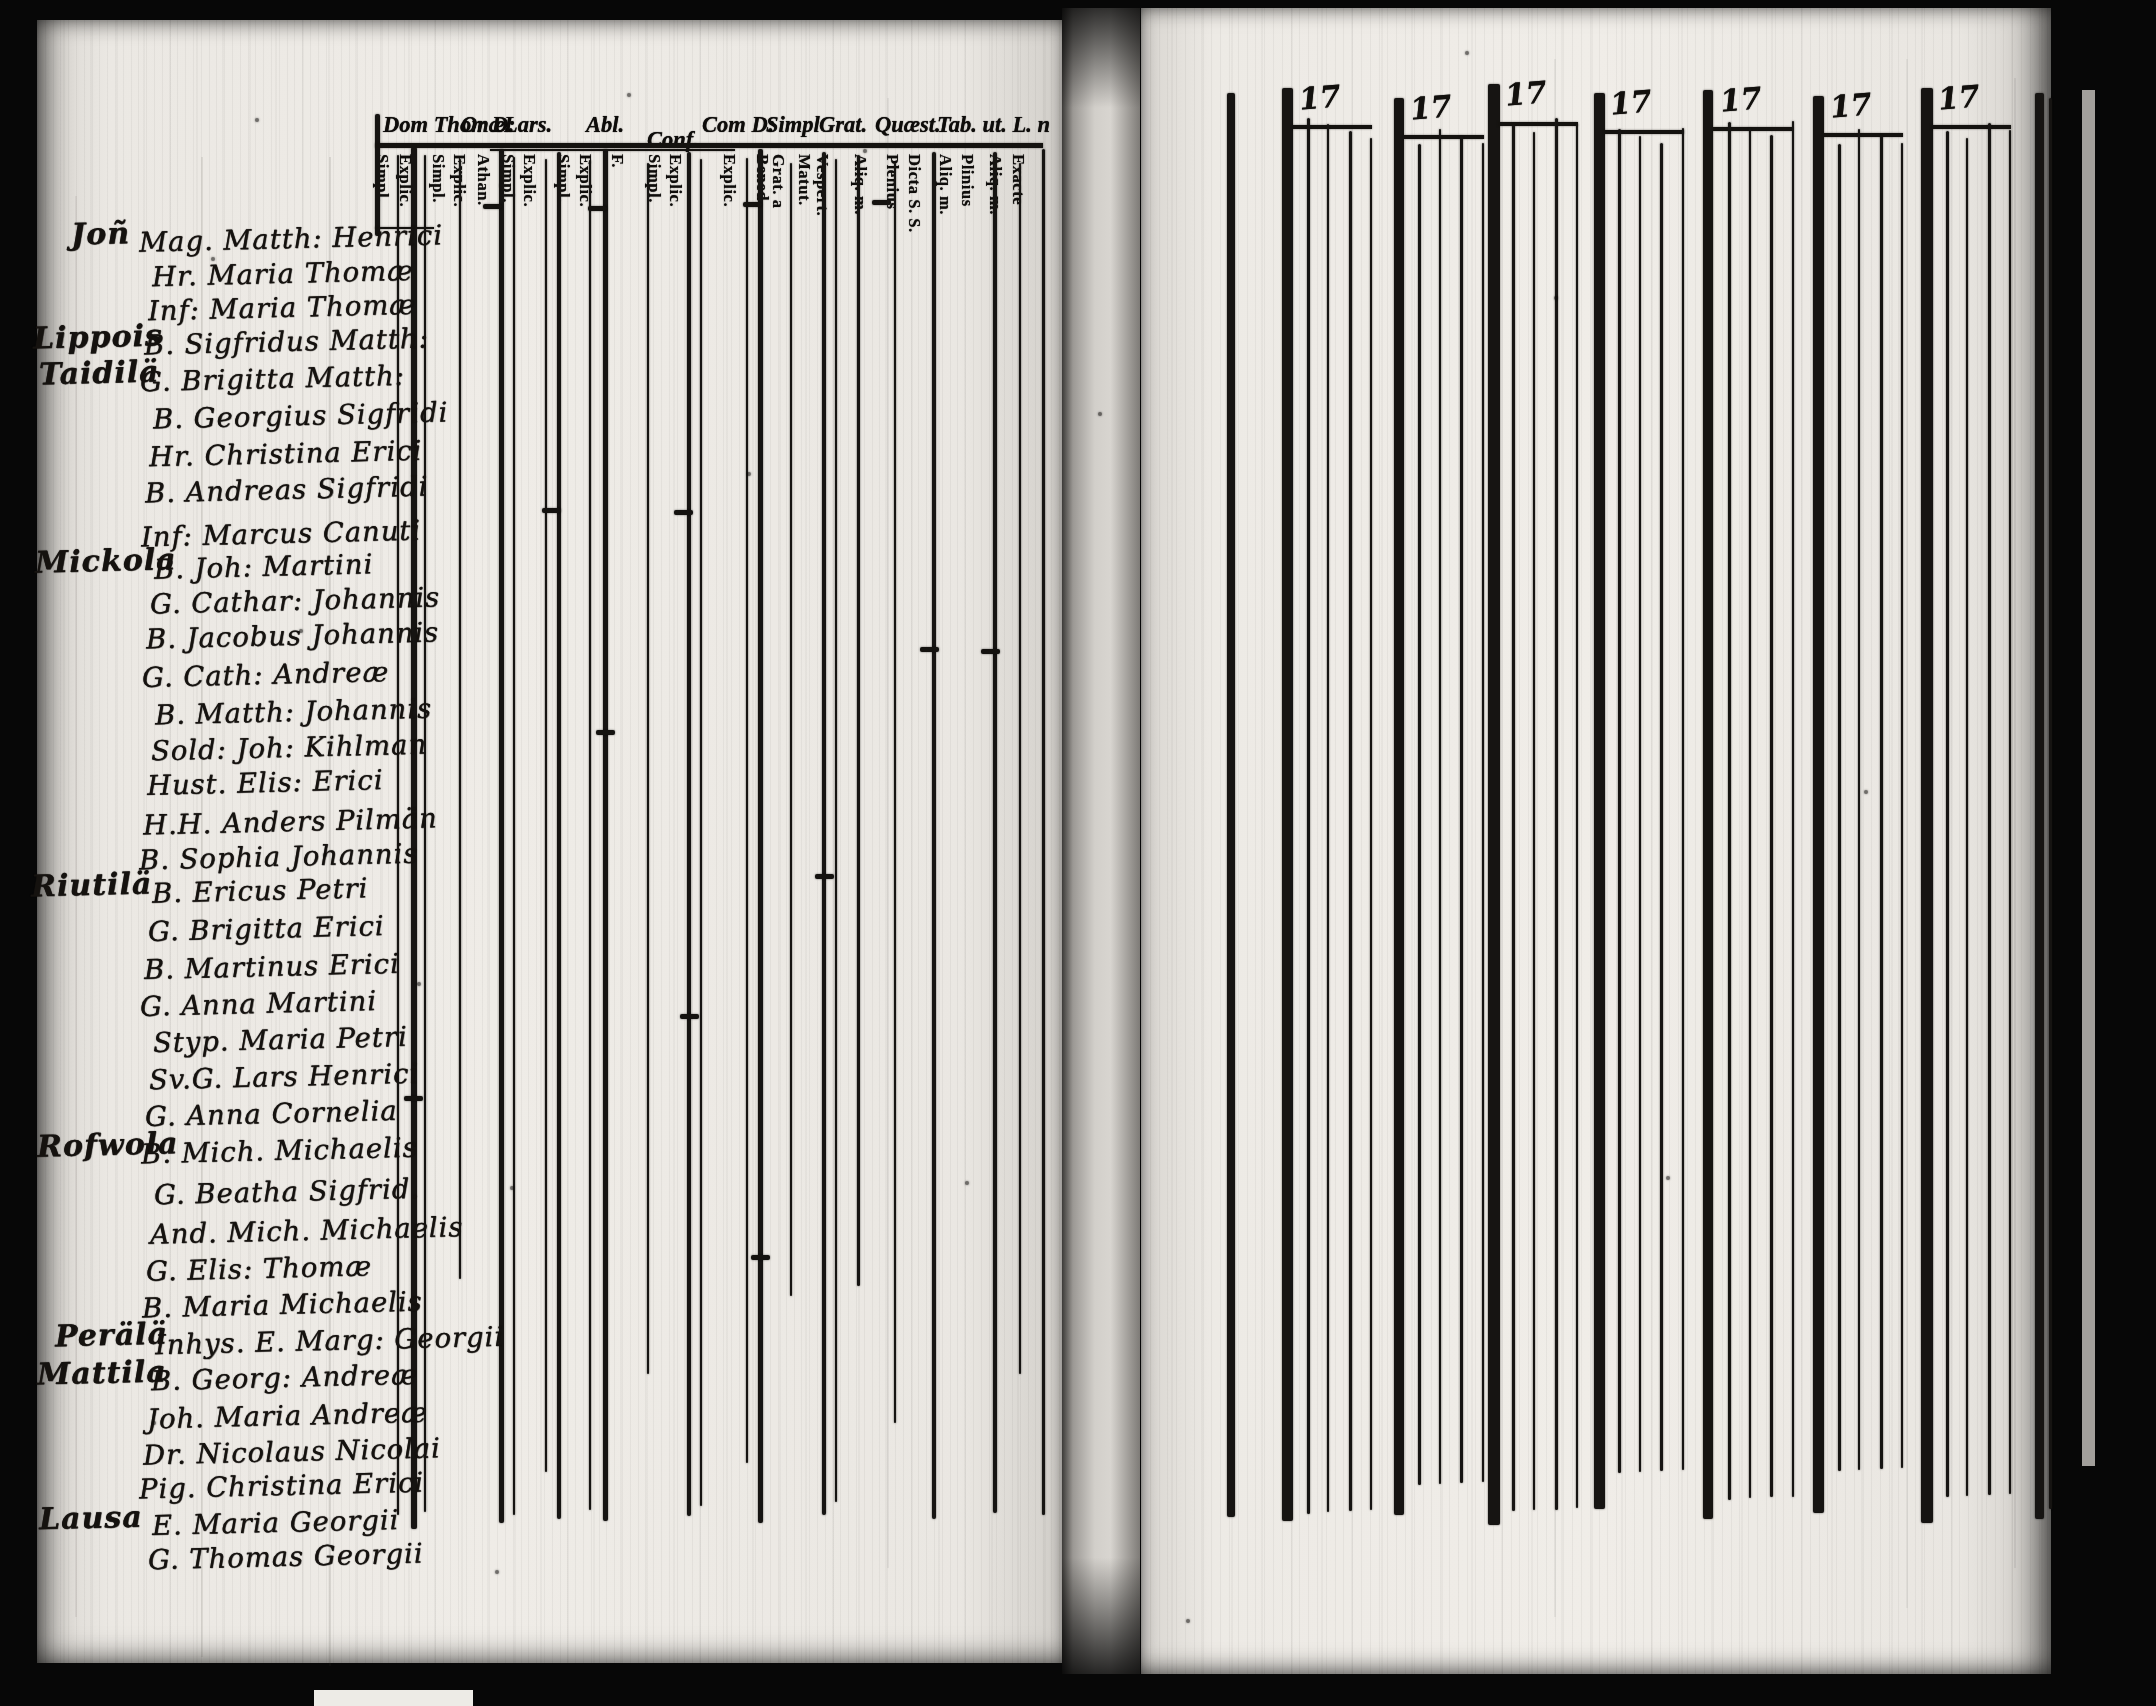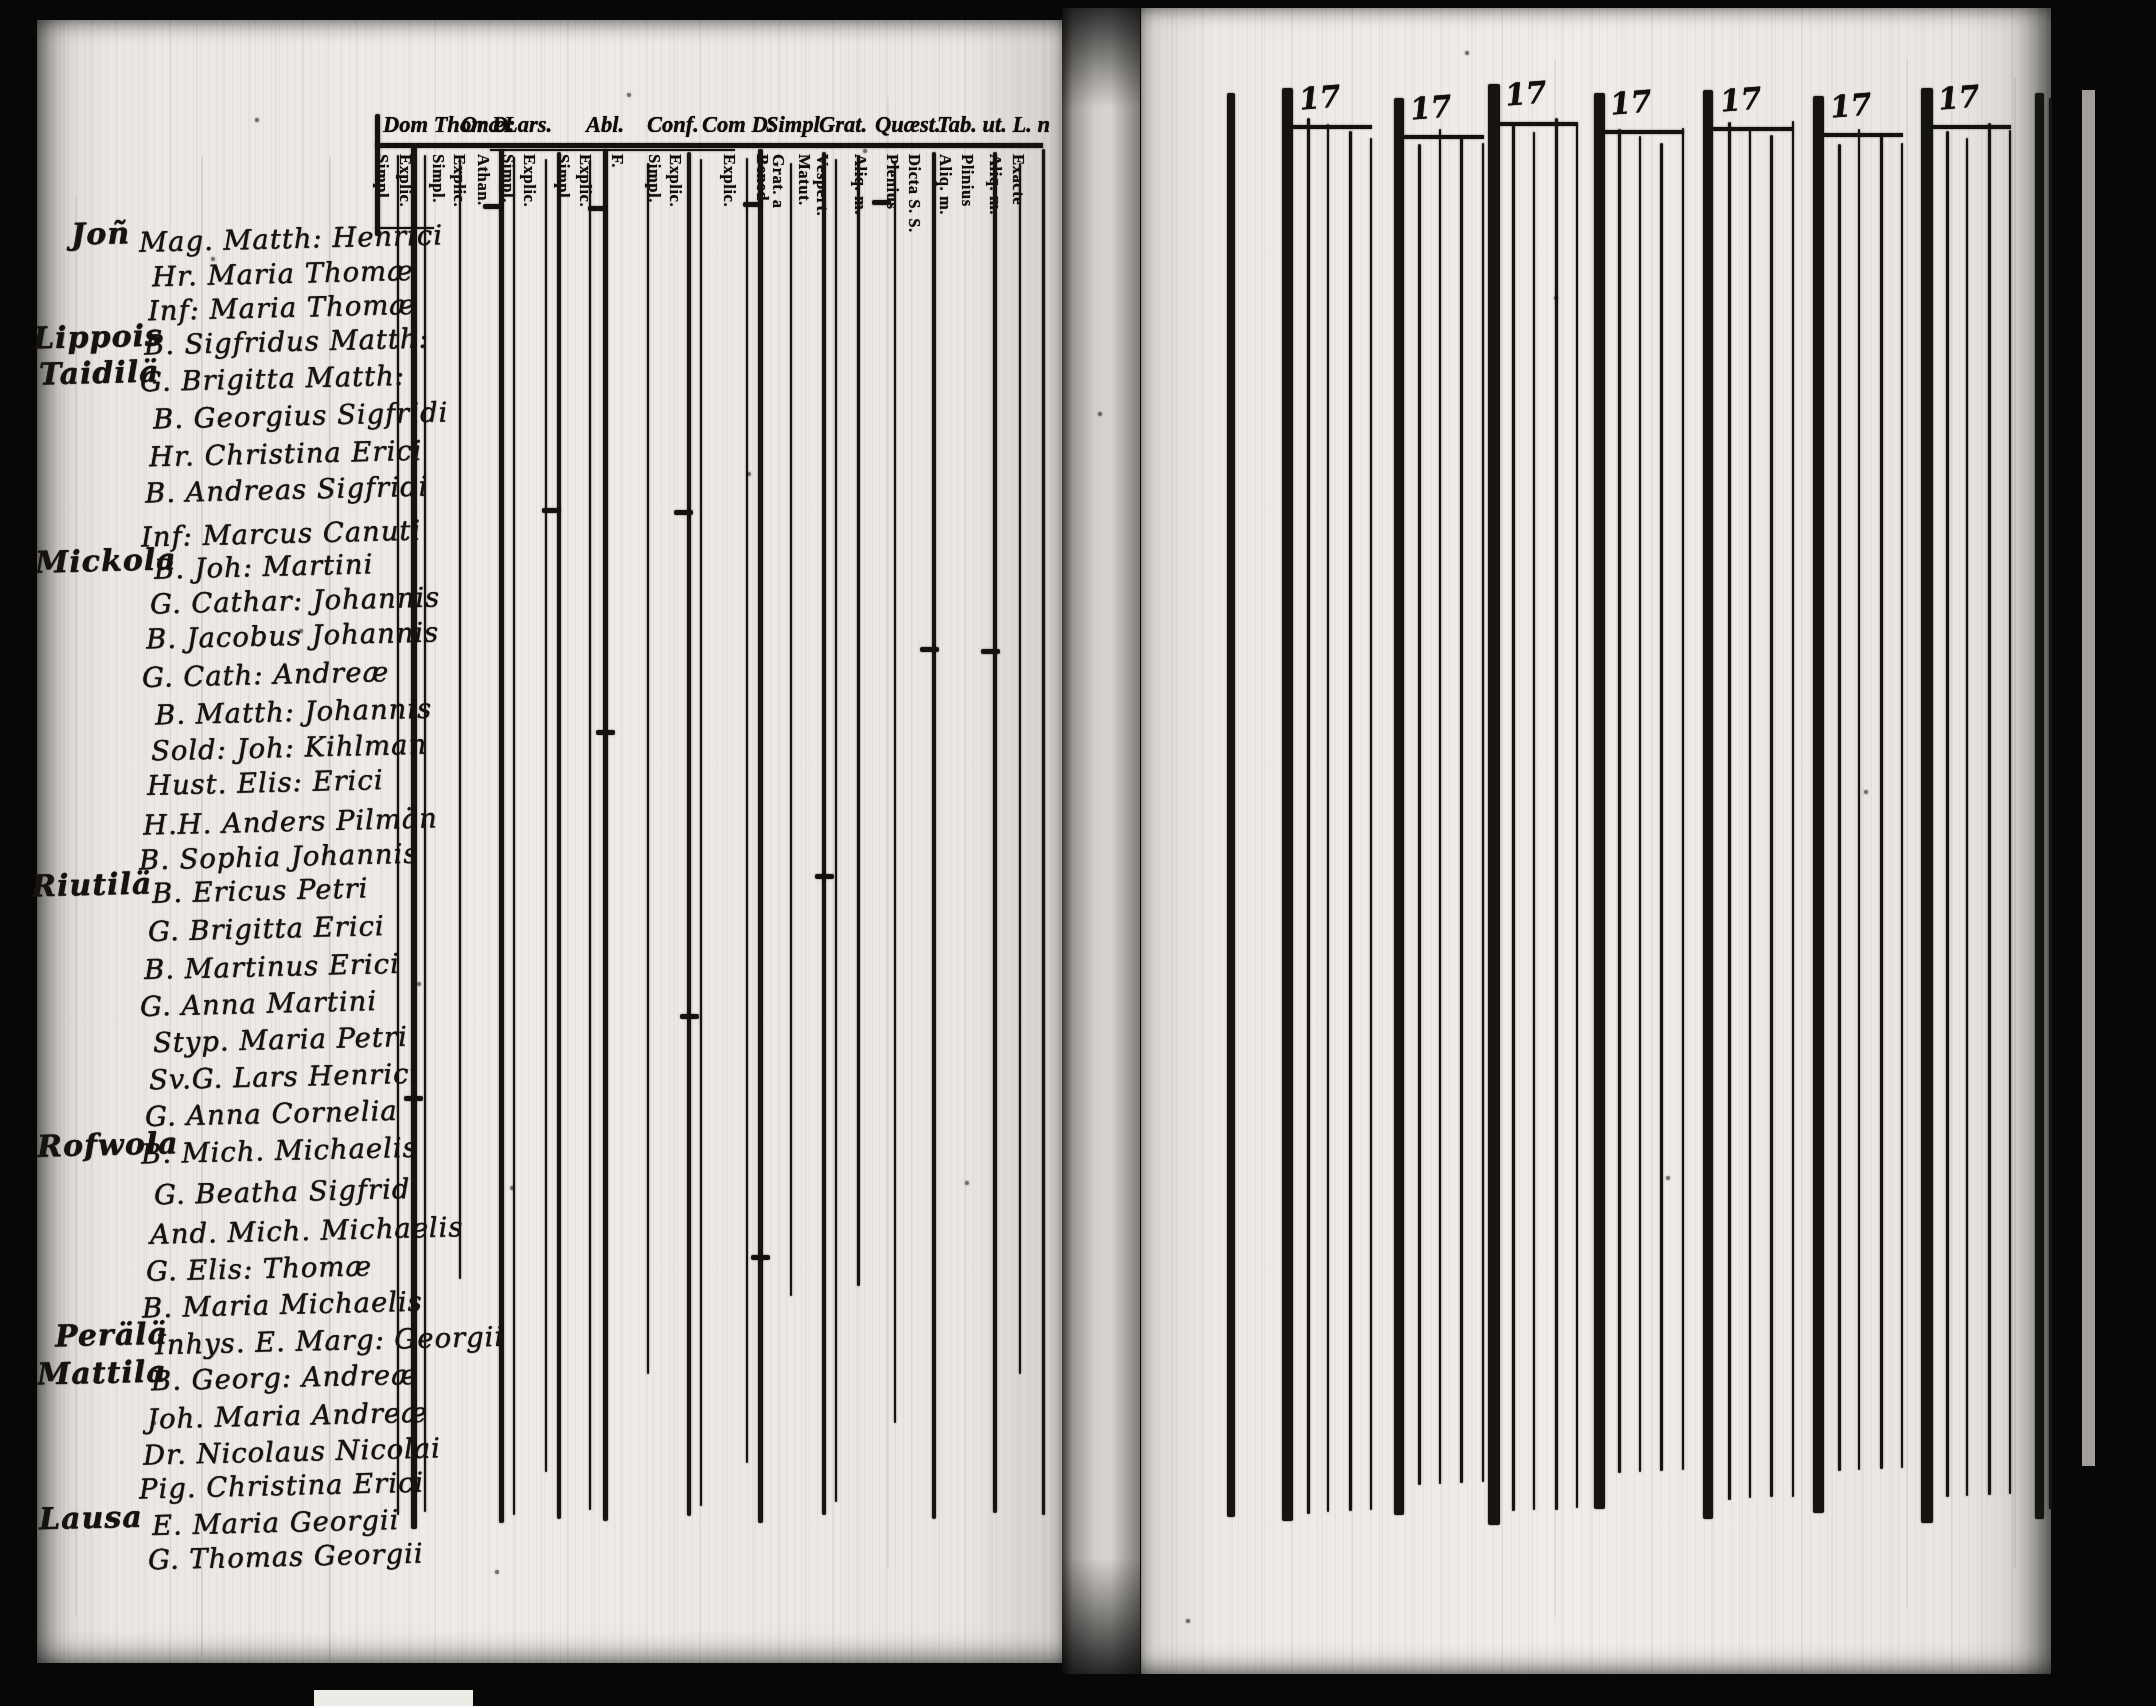--- a/index.html
+++ b/index.html
@@ -55,21 +55,21 @@
 <div class="canvas" id="cv">
   <div class="page page-left"></div>
   <div class="fold"></div>
   <div class="page page-right"></div>
   <div class="bottom-notch"></div>
   <div class="edge-sliver"></div>
 <div class="tseg" style="left: 383px;">Dom Thomæ.</div>
     <div class="tseg" style="left: 461px;">Or D:</div>
     <div class="tseg" style="left: 504px;">Lars.</div>
     <div class="tseg" style="left: 586px;">Abl.</div>
-    <div class="tseg" style="left: 647px;">Conf.</div>
+    <div class="tseg" style="left: 647px; margin-top: 15px;">Conf.</div>
     <div class="tseg" style="left: 702px;">Com D:</div>
     <div class="tseg" style="left: 766px;">Simpl</div>
     <div class="tseg" style="left: 819px;">Grat.</div>
     <div class="tseg" style="left: 875px;">Quæst.</div>
     <div class="tseg" style="left: 937px;">Tab. ut. L. n</div>
     <div class="rlabel" style="left: 392px;">Simpl.</div>
     <div class="rlabel" style="left: 415px;">Explic.</div>
     <div class="rlabel" style="left: 448px;">Simpl.</div>
     <div class="rlabel" style="left: 469px;">Explic.</div>
     <div class="rlabel" style="left: 493px;">Athan.</div>

